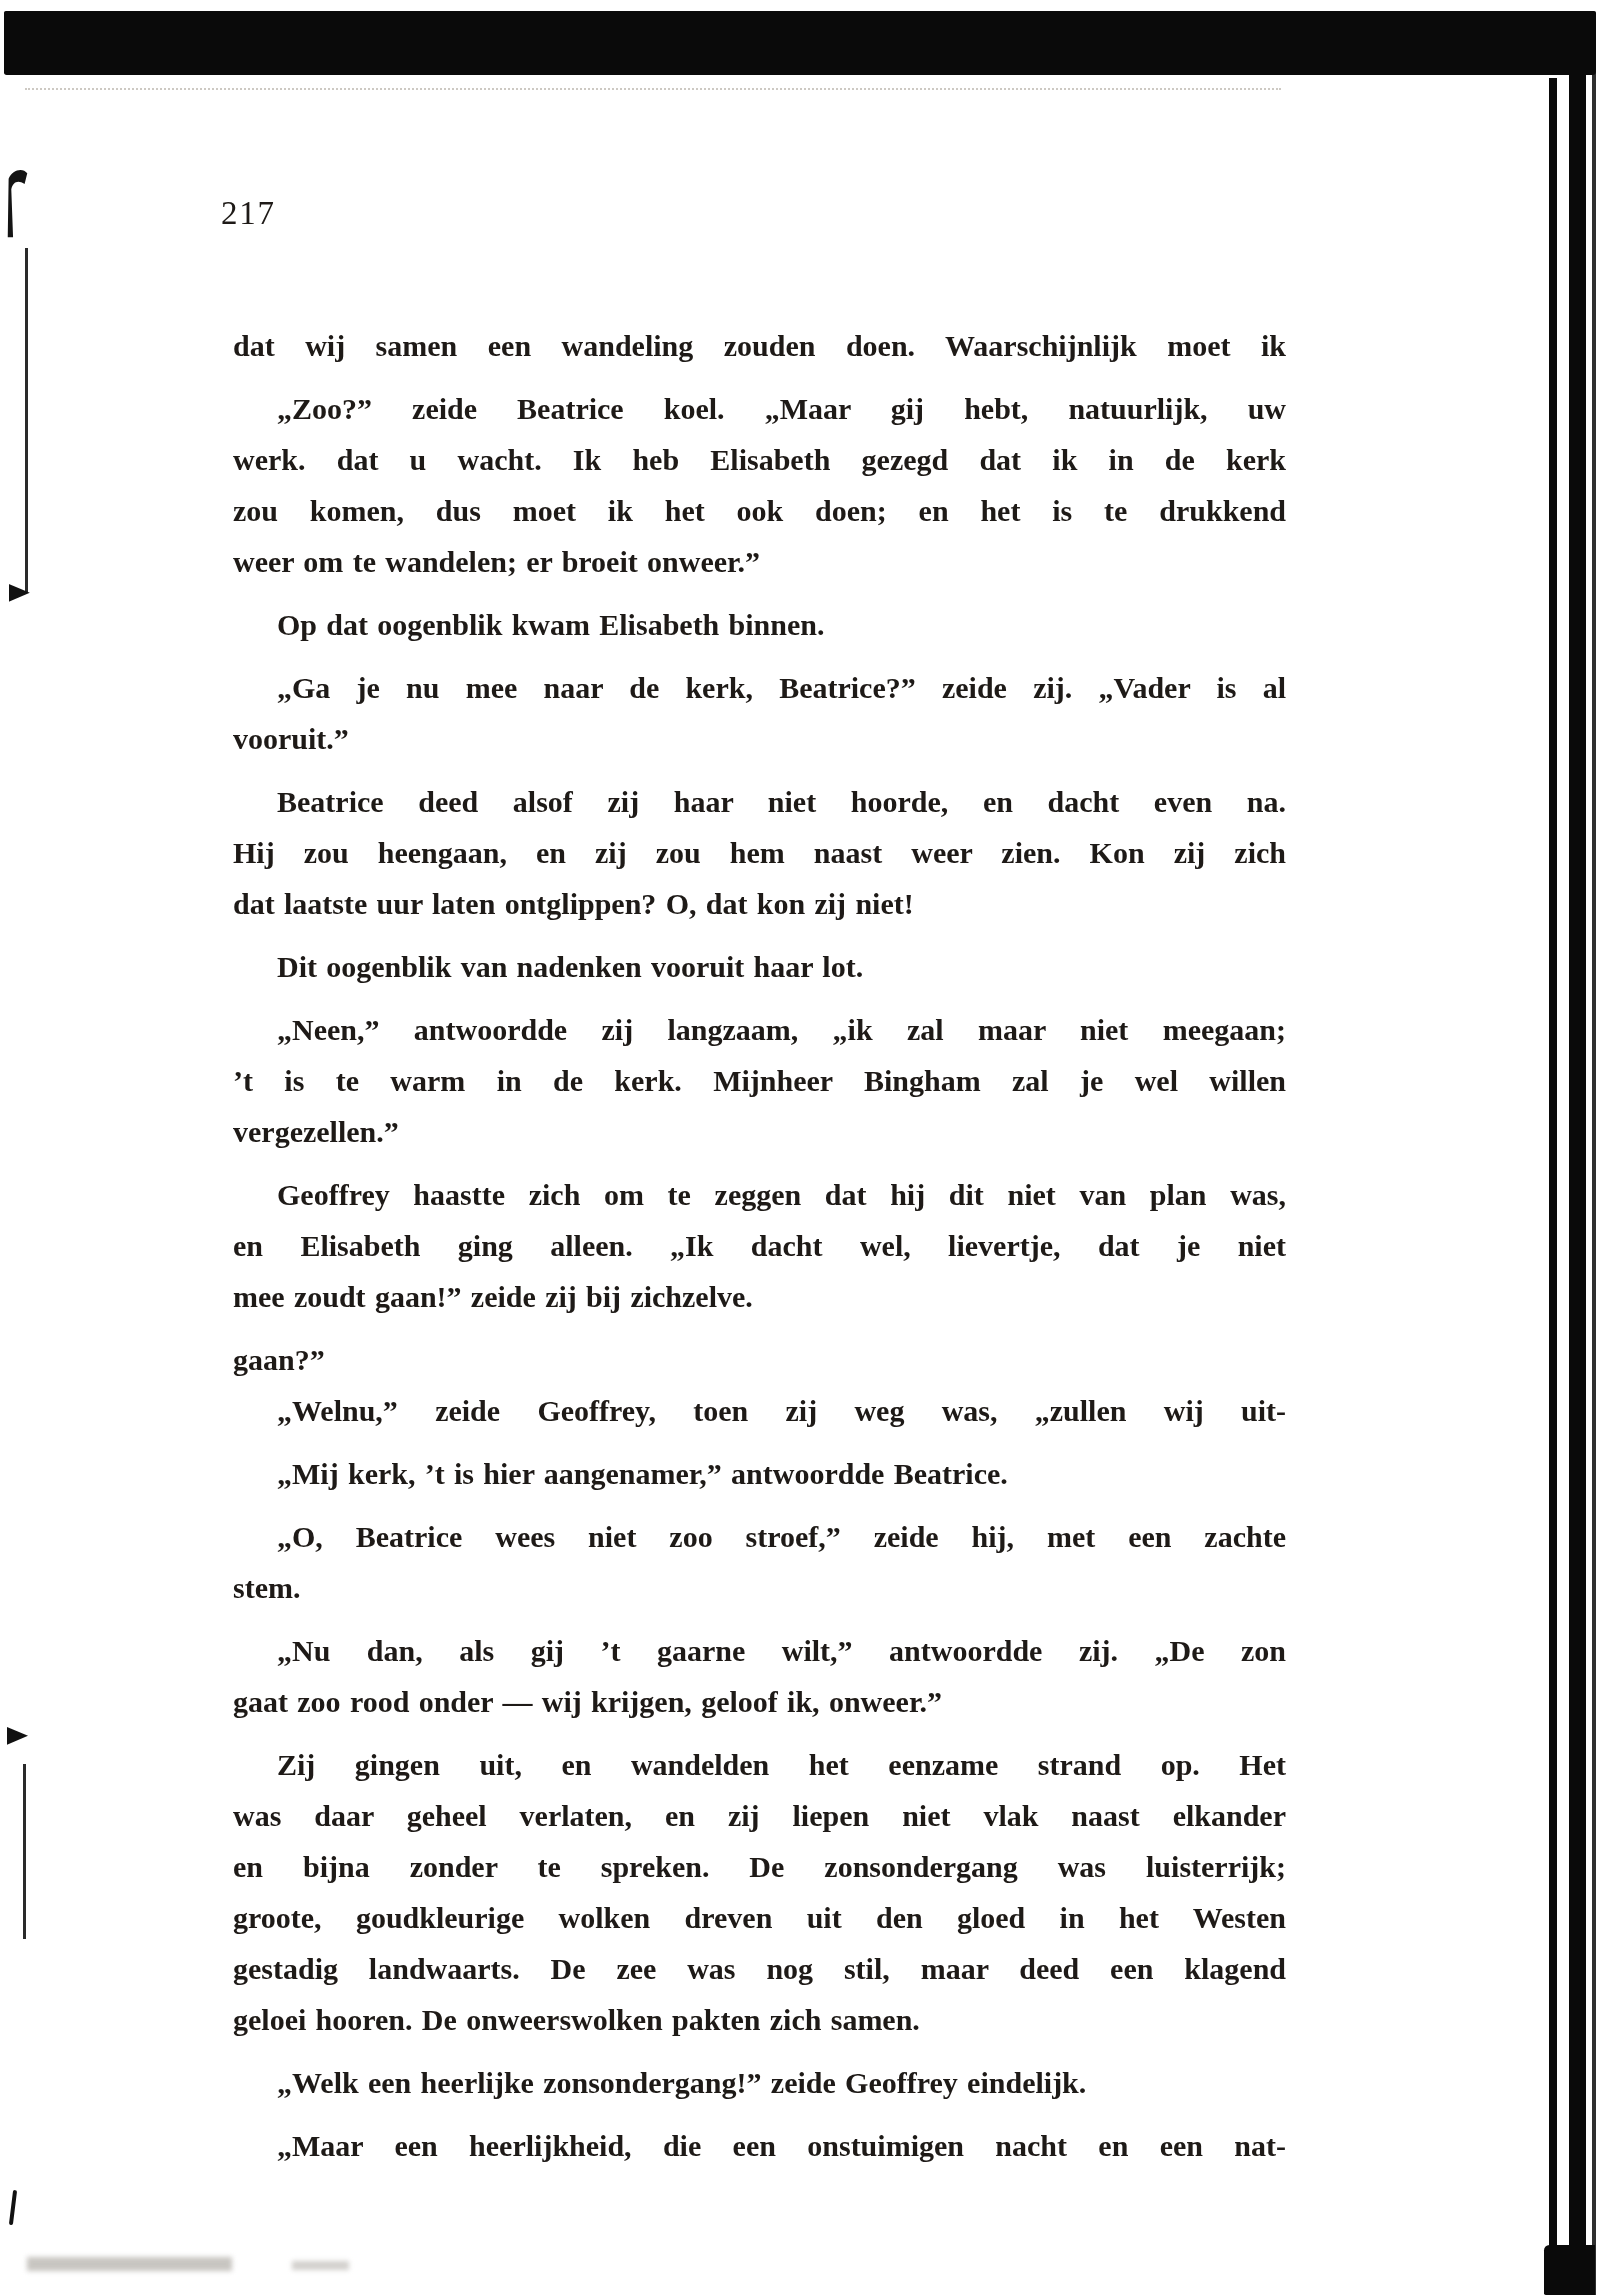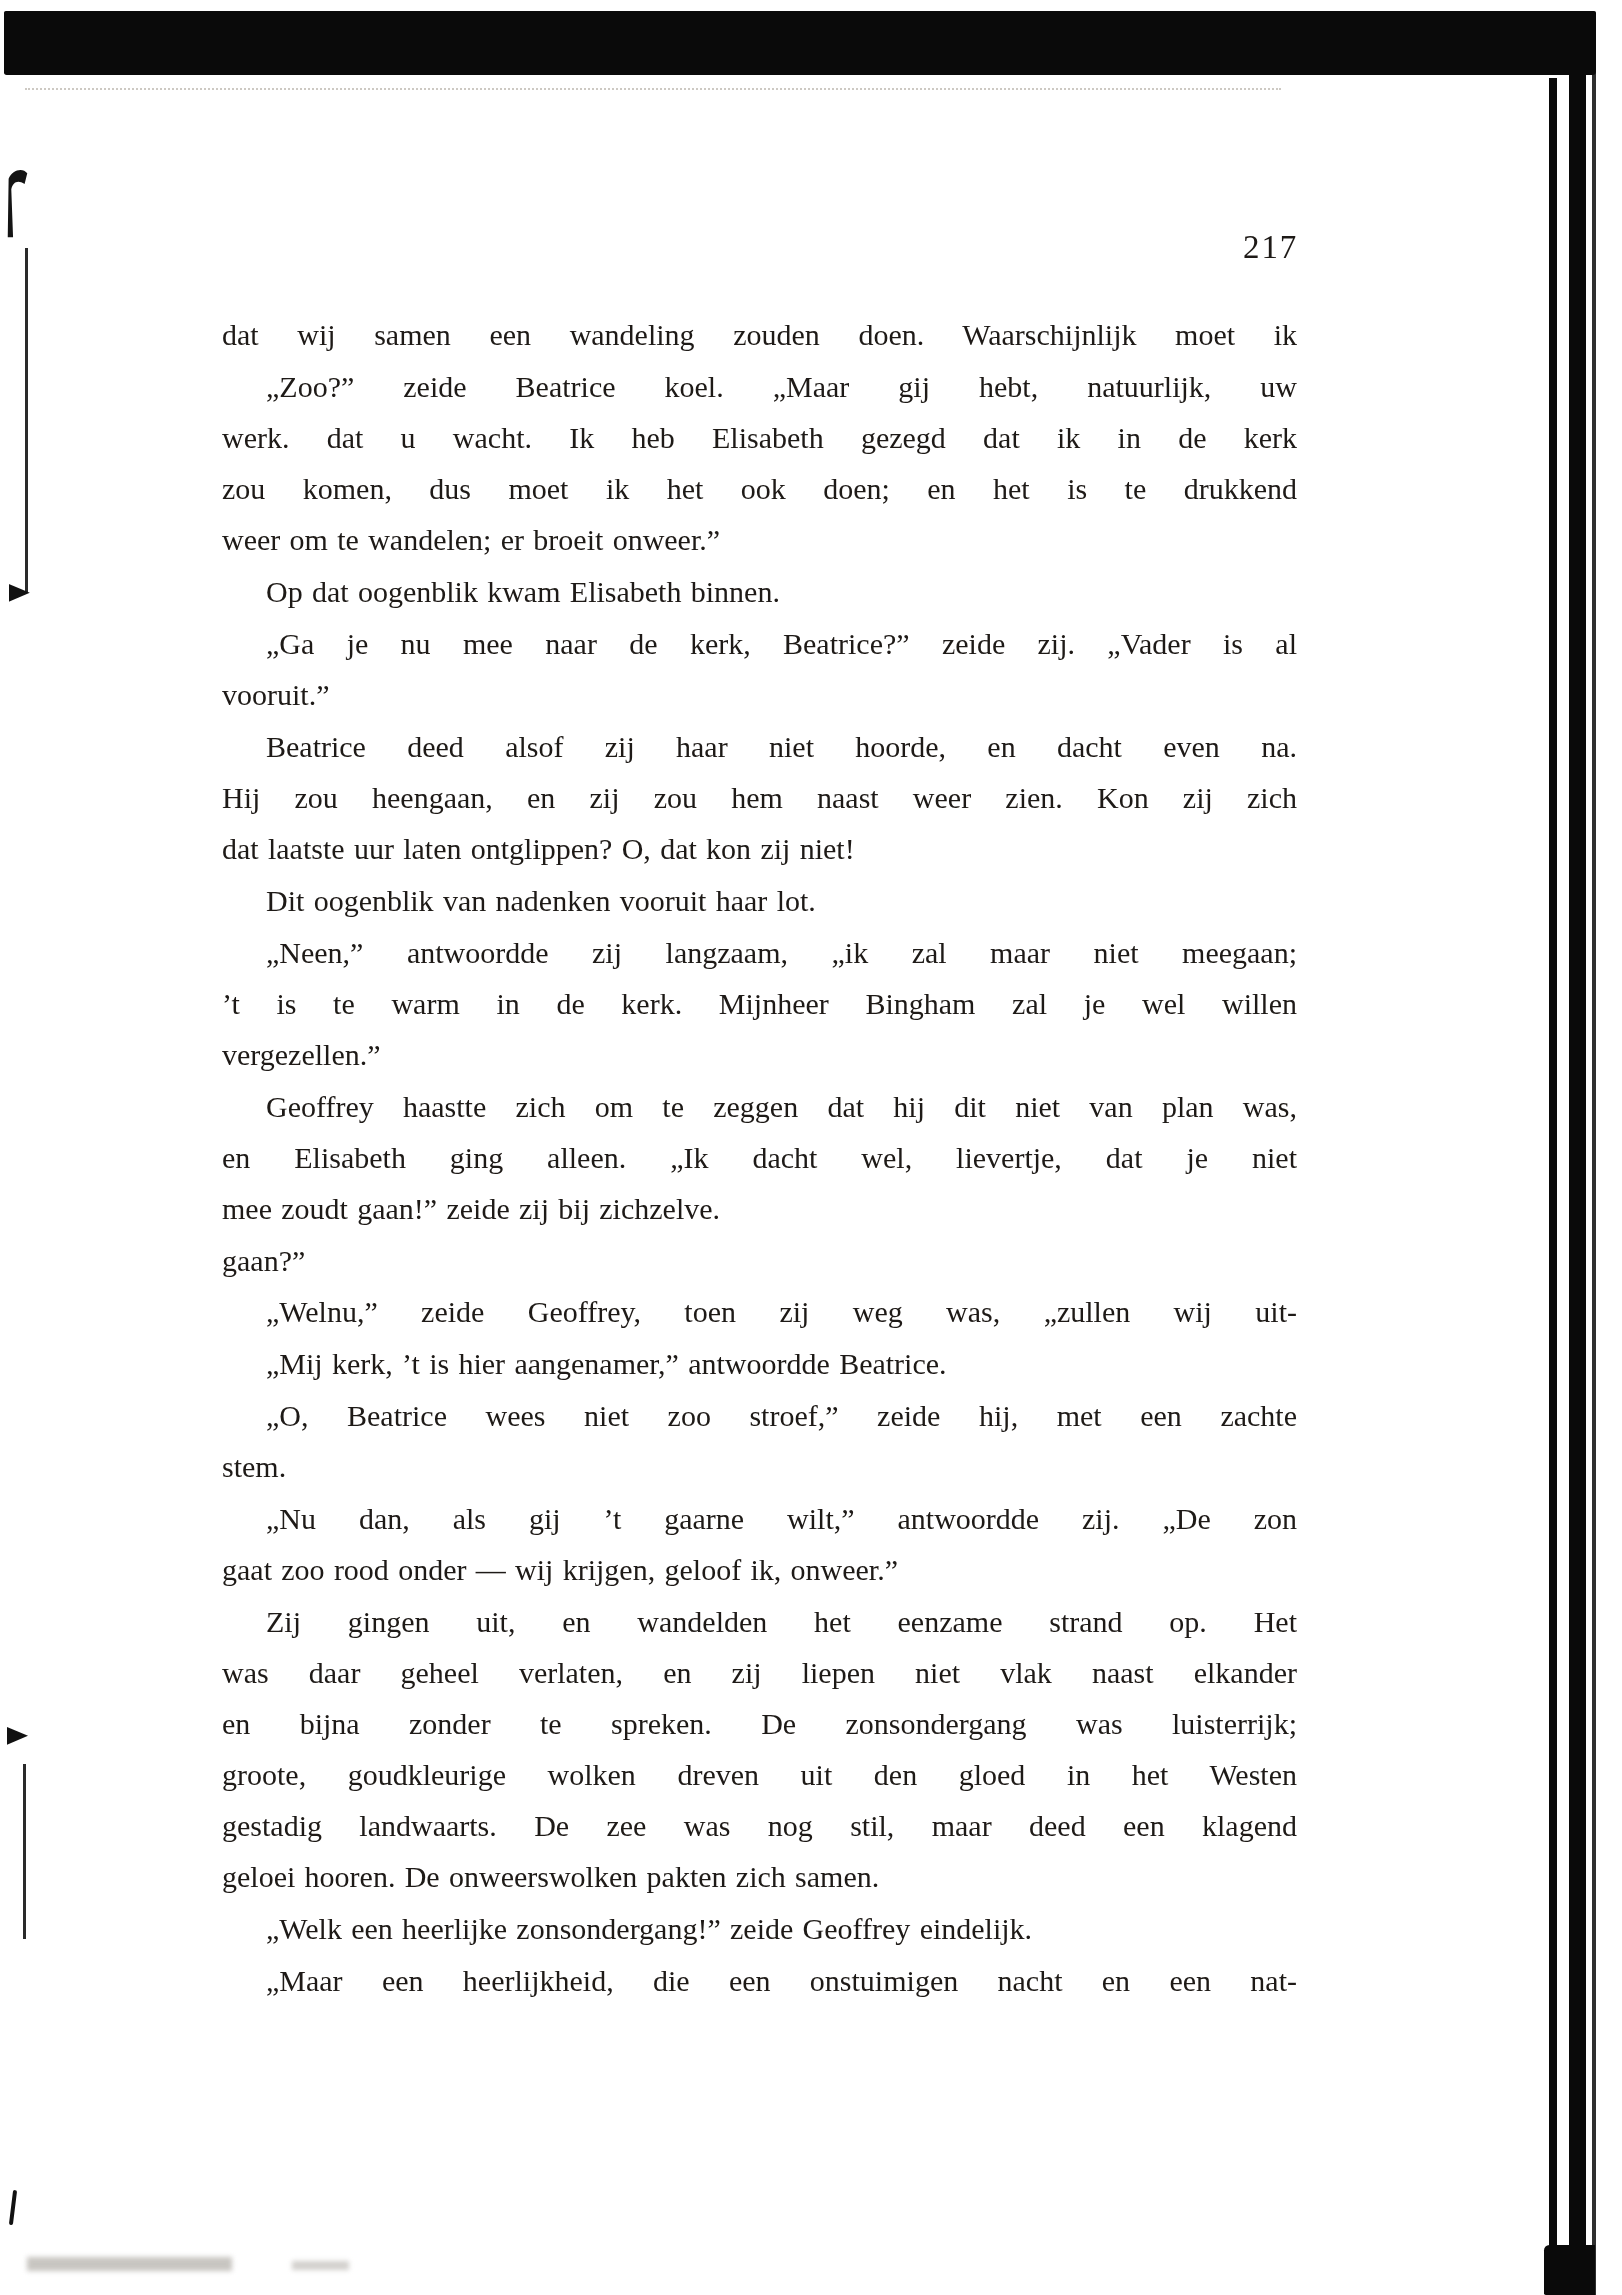--- a/index.html
+++ b/index.html
@@ -61,33 +61,33 @@
     background: #9b978f; filter: blur(2.7px); opacity: .55;
   }
   .smudge2 {
     position: absolute; left: 292px; top: 2261px;
     width: 57px; height: 8.8px;
     background: #a5a19a; filter: blur(2.7px); opacity: .5;
   }
 
   
   .page-number {
-    position: absolute; left: 221px; top: 229px;
+    position: absolute; left: 221px; top: 195px;
     width: 1077px;
-    text-align: right;
+    text-align: left;
     font-size: 33px;
     letter-spacing: 1.8px;
   }
   .text-column {
     position: absolute; left: 221px; top: 308px;
     width: 1077px;
     font-size: 30px;
     word-spacing: 1.8px;
   }
-  .paragraph { margin: 1px; }
+  .paragraph { margin: 12px; font-weight: bold; }
   .line {
     line-height: 51px;
     text-align: justify;
     text-align-last: justify;
     white-space: normal;
   }
   .line.last { text-align-last: left; }
   .line.first-indent { text-indent: 44px; }
 </style>
 </head>

